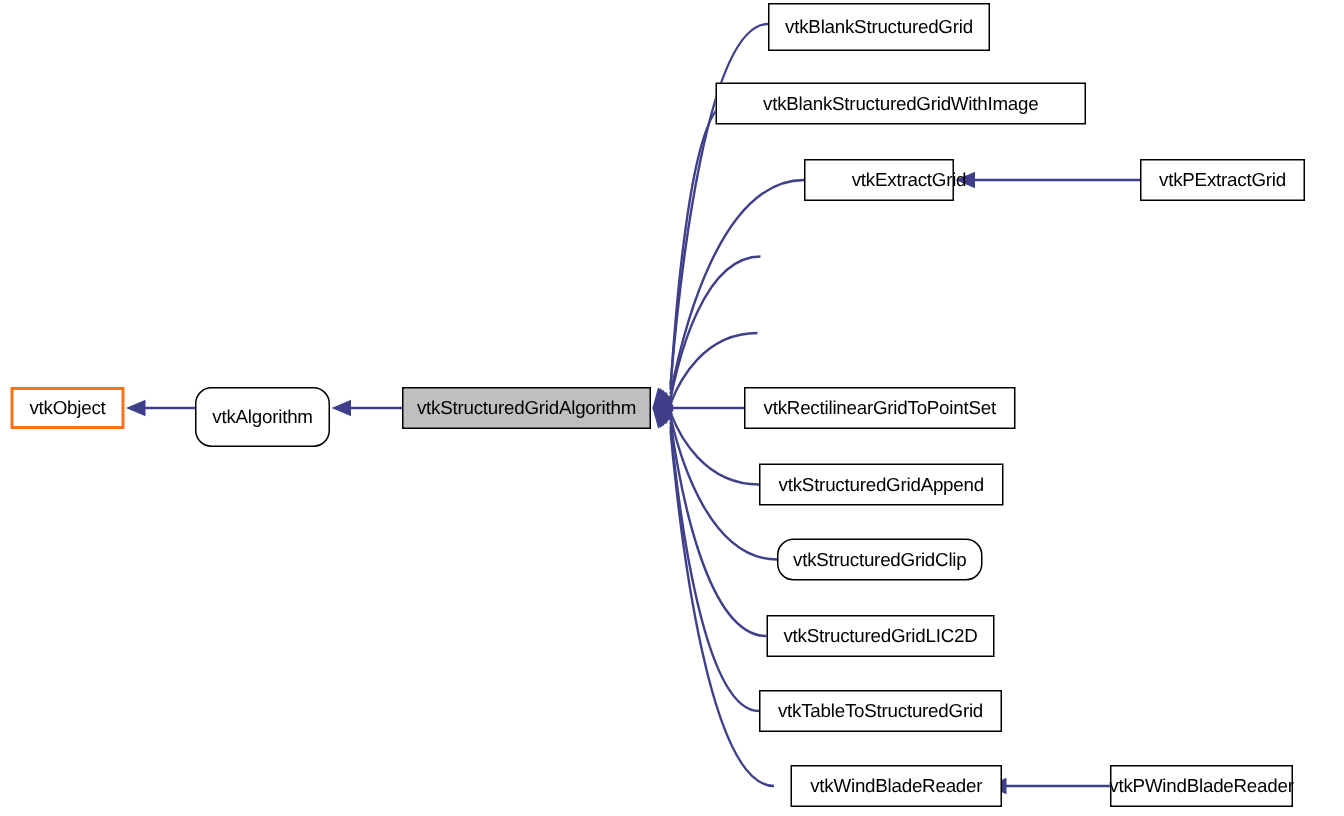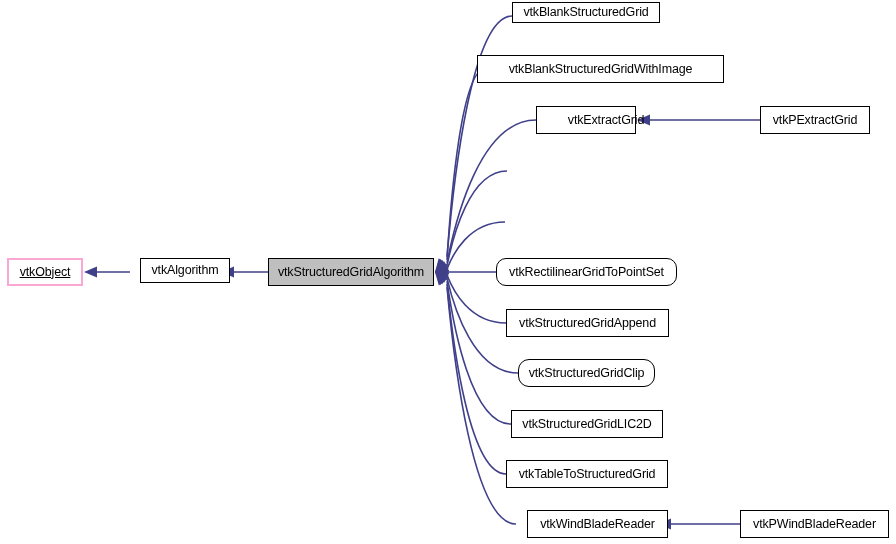--- a/index.html
+++ b/index.html
@@ -39,22 +39,21 @@
     white-space: nowrap;
     letter-spacing: -0.15px;
     z-index: 3;
   }
   .node.current {
     background: #bfbfbf;
     border: 1px solid #000000;
     align-items: center;
   }
   .node.highlight {
-    border: 2px solid #f9a8d4;
-    text-decoration: underline;
+    border: 2px solid #f97316;
   }
   .node-label {
     display: block;
     padding: 0 6px;
   }
 </style>
 </head>
 <body>
 
 <div id="diagram">
@@ -86,52 +85,52 @@
       <path d="M 516 524 C 473.22 524, 453.9 362.72, 447 287.12" fill="none" stroke="#40408a" stroke-width="1.6"></path>
       <polygon points="435,272 438.7734632075535,285.60187396726053 447.3896411411107,278.76363751205645" fill="#40408a"></polygon>
       <path d="M 760 120 L 648 120" fill="none" stroke="#40408a" stroke-width="1.6"></path>
       <polygon points="637,120 650,125.5 650,114.5" fill="#40408a"></polygon>
       <path d="M 740 524 L 669 524" fill="none" stroke="#40408a" stroke-width="1.6"></path>
       <polygon points="658,524 671,529.5 671,518.5" fill="#40408a"></polygon>
     </svg>
 <div class="node highlight" style="left: 7px; top: 258px; width: 76px; height: 28px;">
       <span class="node-label">vtkObject</span>
     </div>
-    <div class="node" style="left: 140px; top: 258px; width: 90px; height: 25px;">
+    <div class="node" style="left: 130px; top: 258px; width: 90px; height: 40px; border-radius: 11px;">
       <span class="node-label">vtkAlgorithm</span>
     </div>
     <div class="node current" style="left: 268px; top: 258px; width: 166px; height: 28px;">
       <span class="node-label">vtkStructuredGridAlgorithm</span>
     </div>
-    <div class="node" style="left: 512px; top: 2px; width: 148px; height: 21px;">
+    <div class="node" style="left: 512px; top: 2px; width: 148px; height: 32px;">
       <span class="node-label">vtkBlankStructuredGrid</span>
     </div>
     <div class="node" style="left: 477px; top: 55px; width: 247px; height: 28px; text-align: center;">
       <span class="node-label">vtkBlankStructuredGridWithImage</span>
     </div>
     <div class="node" style="left: 536px; top: 106px; width: 100px; height: 28px; padding-left: 40px;">
       <span class="node-label">vtkExtractGrid</span>
     </div>
-    <div class="node" style="left: 496px; top: 258px; width: 181px; height: 28px; border-radius: 10px;">
+    <div class="node" style="left: 496px; top: 258px; width: 181px; height: 28px;">
       <span class="node-label">vtkRectilinearGridToPointSet</span>
     </div>
     <div class="node" style="left: 506px; top: 309px; width: 163px; height: 28px;">
       <span class="node-label">vtkStructuredGridAppend</span>
     </div>
     <div class="node" style="left: 518px; top: 359px; width: 137px; height: 28px; border-radius: 11px;">
       <span class="node-label">vtkStructuredGridClip</span>
     </div>
     <div class="node" style="left: 511px; top: 410px; width: 152px; height: 28px;">
       <span class="node-label">vtkStructuredGridLIC2D</span>
     </div>
     <div class="node" style="left: 506px; top: 460px; width: 162px; height: 28px;">
       <span class="node-label">vtkTableToStructuredGrid</span>
     </div>
     <div class="node" style="left: 527px; top: 510px; width: 141px; height: 28px;">
       <span class="node-label">vtkWindBladeReader</span>
     </div>
     <div class="node" style="left: 760px; top: 106px; width: 110px; height: 28px;">
       <span class="node-label">vtkPExtractGrid</span>
     </div>
-    <div class="node" style="left: 740px; top: 510px; width: 149px; height: 28px; text-align: center;">
+    <div class="node" style="left: 740px; top: 510px; width: 122px; height: 28px; text-align: center;">
       <span class="node-label">vtkPWindBladeReader</span>
     </div>
   </div>
 
 </body></html>

